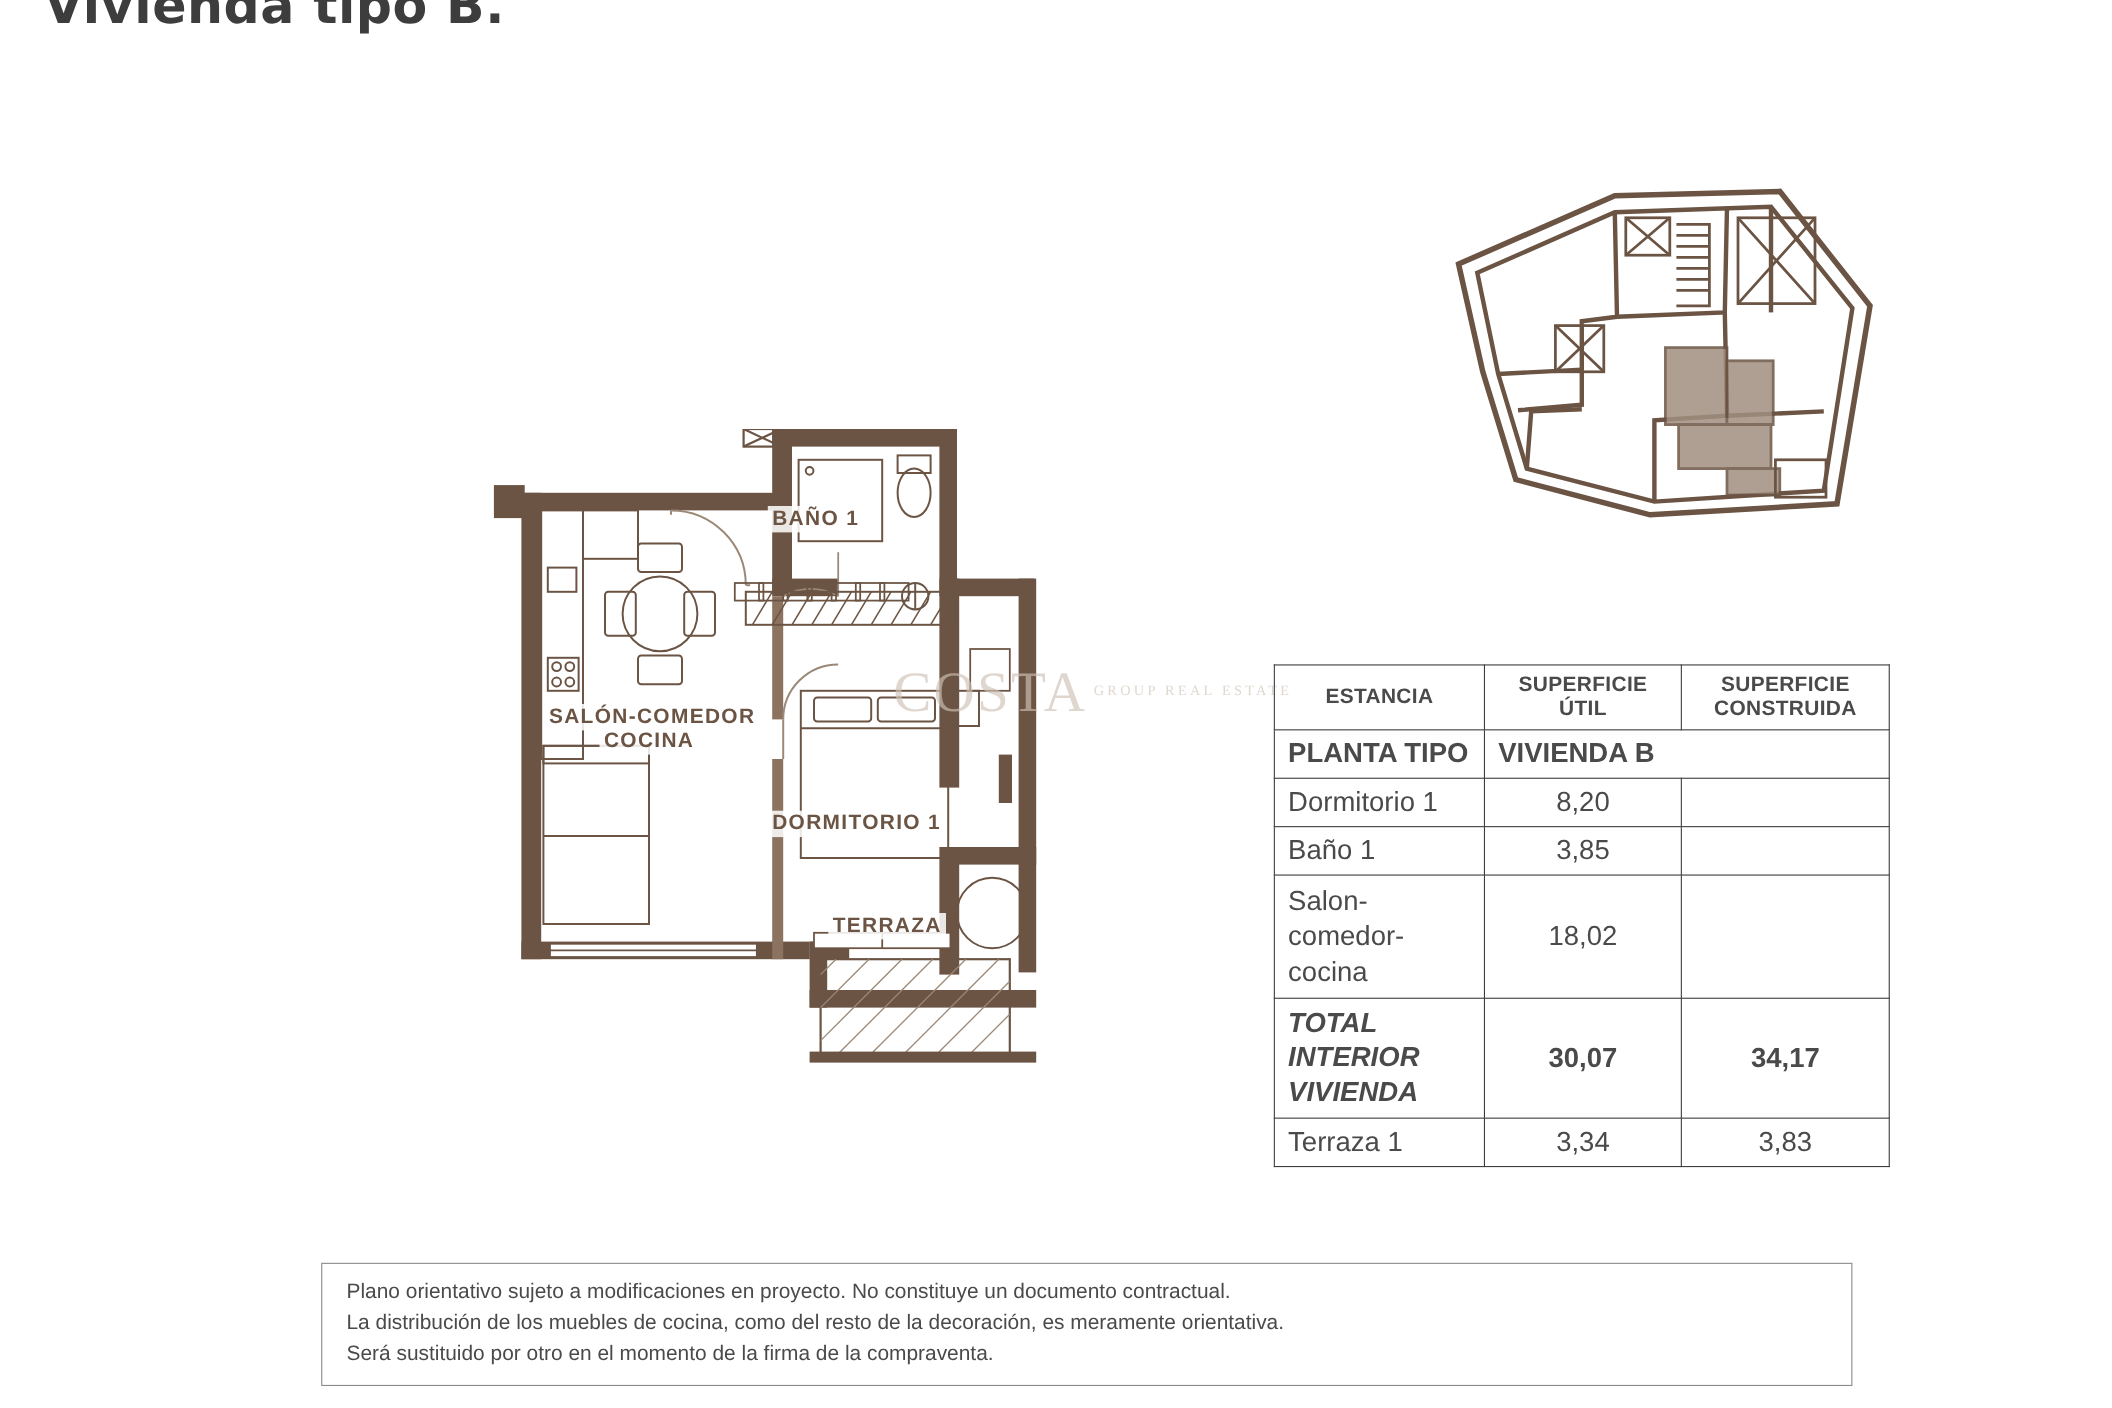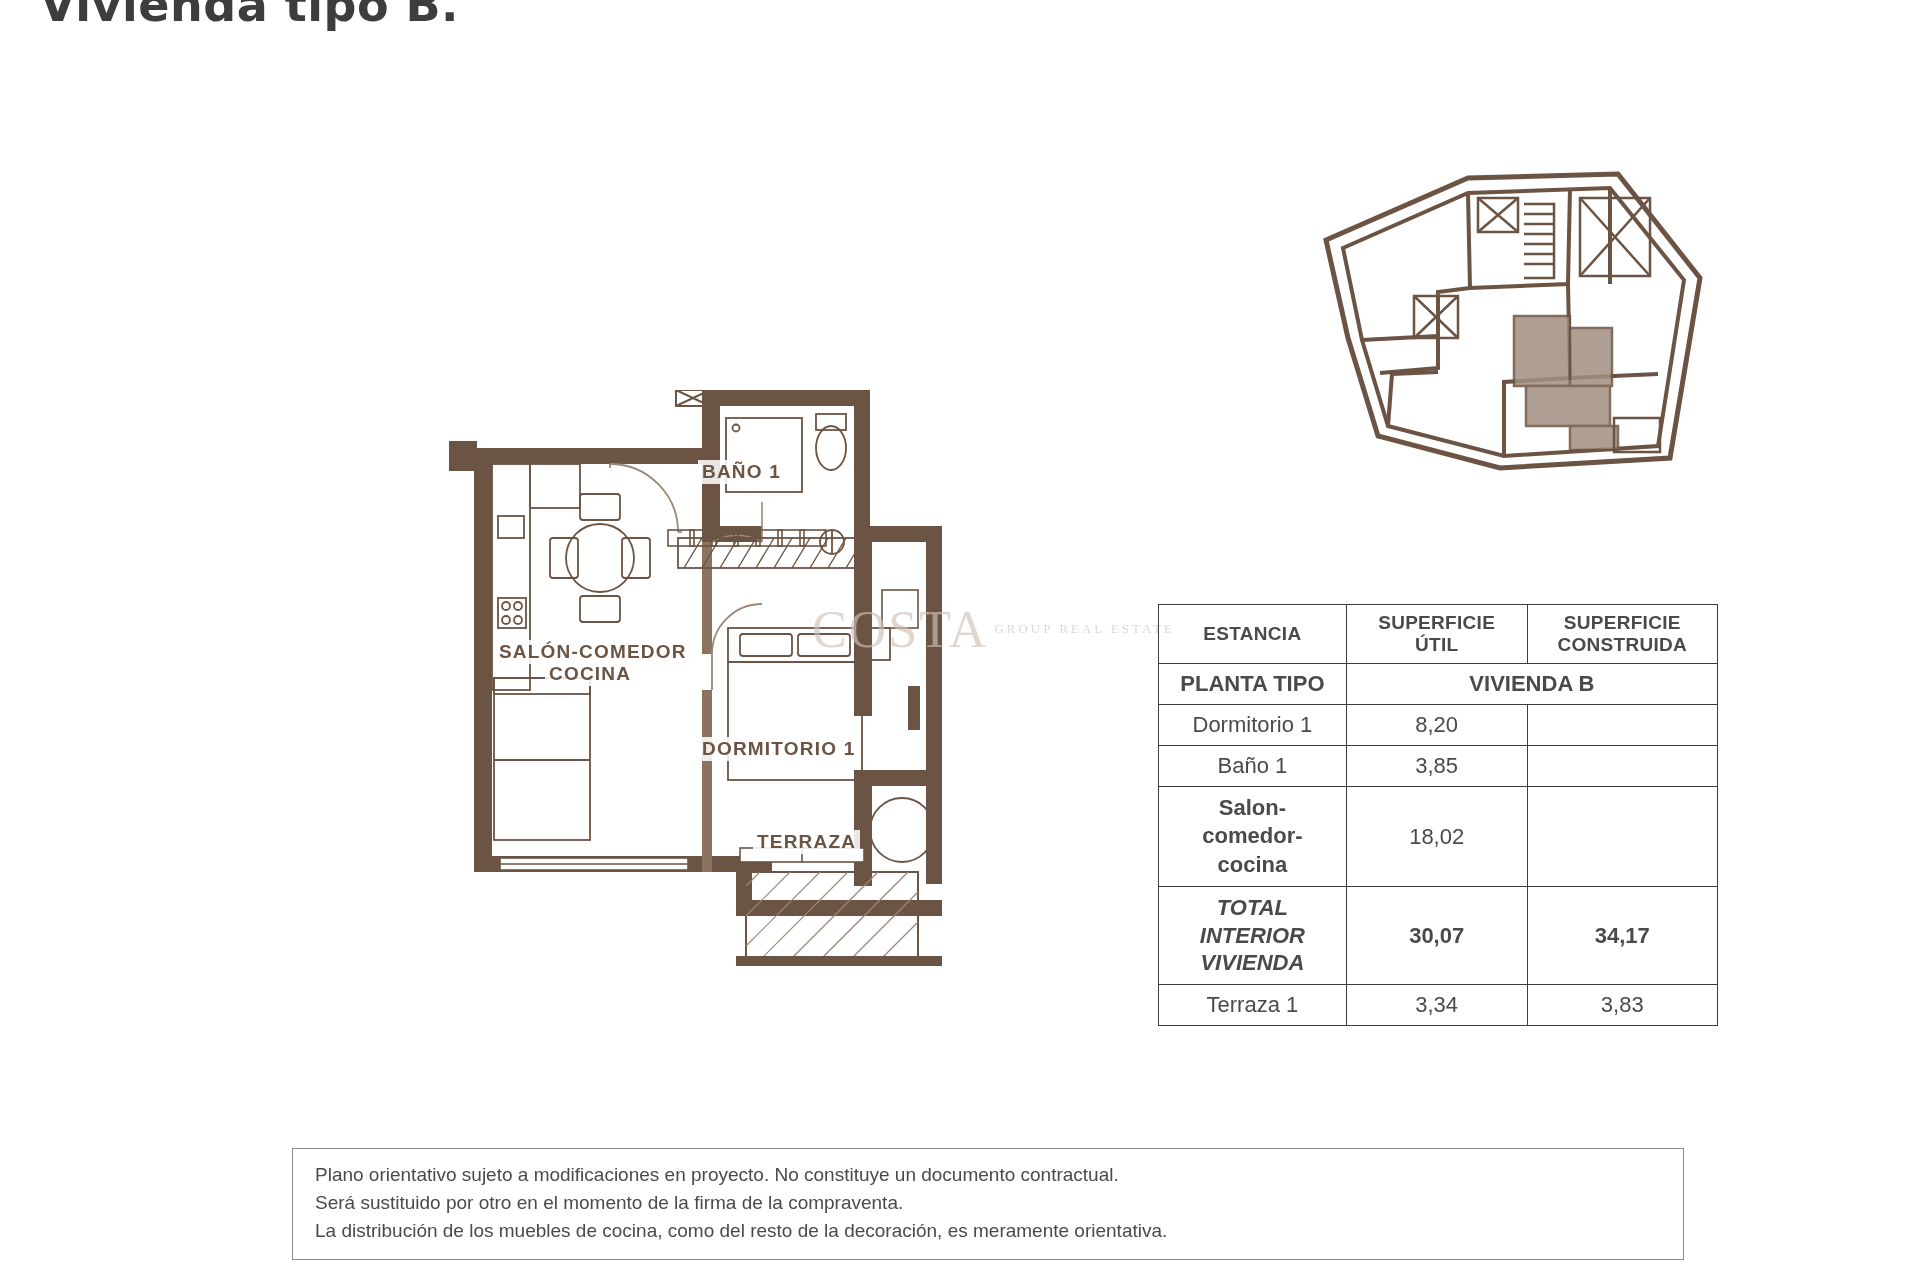--- a/index.html
+++ b/index.html
@@ -97,23 +97,22 @@
   }
   table.areas {
     border-collapse: collapse;
     width: 560px;
     font-family: "Liberation Sans", sans-serif;
     color: #4a4a4a;
   }
   table.areas td, table.areas th {
     border: 1.4px solid #3d3d3d;
     padding: 7px 12px;
-    font-size: 22px;
+    font-size: 25px;
     vertical-align: middle;
-    text-align: center;
   }
   table.areas th {
     font-weight: bold;
     text-align: center;
     font-size: 19px;
     line-height: 1.15;
     letter-spacing: 0.3px;
   }
   td.bold { font-weight: bold; }
   td.num { text-align: center; }
@@ -394,37 +393,37 @@
           <td>Dormitorio 1</td>
           <td class="num">8,20</td>
           <td class="num blank"></td>
         </tr>
         <tr>
           <td>Baño 1</td>
           <td class="num">3,85</td>
           <td class="num blank"></td>
         </tr>
         <tr>
-          <td style="max-width:196px; line-height:1.3;font-weight:bold;">Salon-comedor-cocina</td>
+          <td style="max-width:196px; line-height:1.3;">Salon-comedor-cocina</td>
           <td class="num">18,02</td>
           <td class="num blank"></td>
         </tr>
         <tr>
           <td class="bold" style="line-height:1.25;font-style:italic;">TOTAL INTERIOR VIVIENDA</td>
           <td class="num bold">30,07</td>
           <td class="num bold">34,17</td>
         </tr>
         <tr>
           <td>Terraza 1</td>
           <td class="num">3,34</td>
           <td class="num">3,83</td>
         </tr>
       </tbody>
     </table>
   </div>
 
   <div class="note">
     <div>Plano orientativo sujeto a modificaciones en proyecto. No constituye un documento contractual.</div>
+    <div>La distribución de los muebles de cocina, como del resto de la decoración, es meramente orientativa.</div>
     <div>Será sustituido por otro en el momento de la firma de la compraventa.</div>
-    <div>La distribución de los muebles de cocina, como del resto de la decoración, es meramente orientativa.</div>
   </div>
 
 </div>
 
 </body></html>

